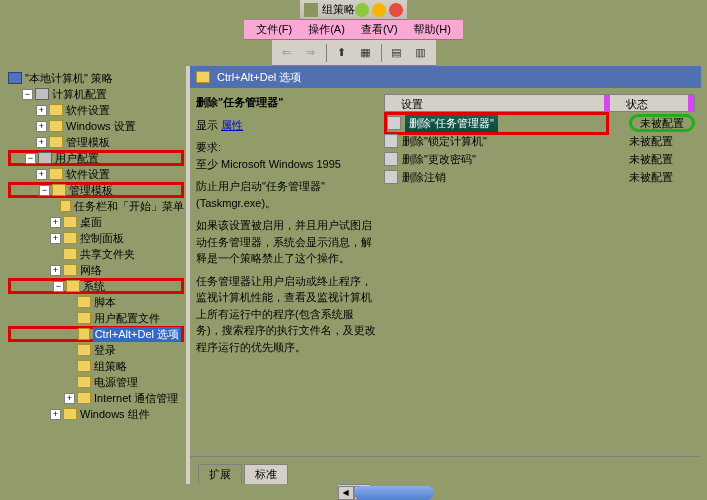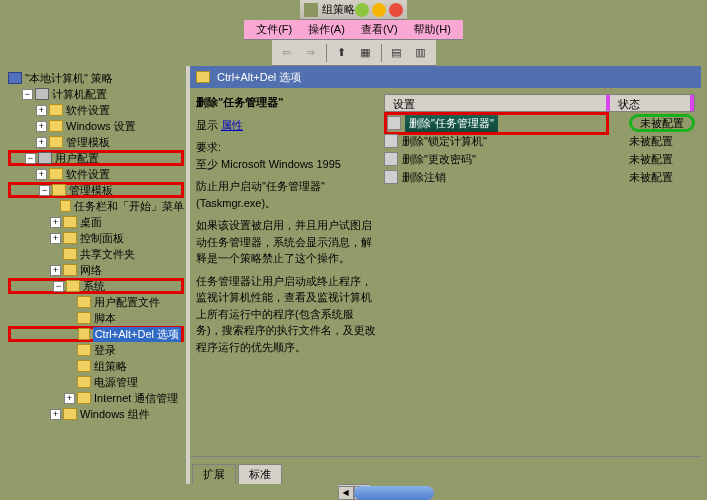--- a/index.html
+++ b/index.html
@@ -40,29 +40,29 @@
 .content-panel { flex: 1; display: flex; flex-direction: column; background: #929c6b; overflow: hidden; }
 .content-header { height: 22px; background: #5070b0; color: #fff; display: flex; align-items: center; padding: 0 6px; gap: 4px; }
 .content-body { flex: 1; display: flex; padding: 6px; gap: 8px; overflow: hidden; }
 .desc-panel { width: 180px; color: #000; font-size: 10px; line-height: 1.5; }
 .desc-title { font-weight: bold; margin-bottom: 6px; }
 .desc-label { margin-top: 6px; }
 .desc-link { color: #0000cc; text-decoration: underline; cursor: pointer; }
 .desc-text { margin-top: 6px; }
 .list-panel { flex: 1; }
 .list-columns { display: flex; height: 18px; background: #d4d0c8; border: 1px solid #808080; }
-.list-col { padding: 2px 8px; border-right: 4px solid #d946ef; }
+.list-col { padding: 2px 16px; border-right: 6px solid #d946ef; }
 .list-rows { margin-top: 2px; }
 .list-row { display: flex; align-items: center; height: 18px; }
 .list-row-icon { width: 14px; height: 14px; background: #d0d0d0; border: 1px solid #808080; margin-right: 4px; display: inline-block; }
 .list-cell-name { width: 225px; display: flex; align-items: center; }
 .list-cell-state { padding-left: 20px; }
 .row-selected .list-cell-name-inner { background: linear-gradient(#1a6050, #0d4a3c); color: #fff; padding: 1px 4px; }
 .highlight-green { border: 3px solid #1bb01b; border-radius: 16px; padding: 0 8px; }
-.tabs { height: 28px; display: flex; align-items: flex-end; padding-left: 2px; background: #929c6b; border-top: 1px solid #808080; }
+.tabs { height: 28px; display: flex; align-items: flex-end; padding-left: 8px; background: #929c6b; border-top: 1px solid #808080; }
 .tab { padding: 2px 10px; background: #d4d0c8; border: 1px solid #808080; border-bottom: none; margin-right: 2px; cursor: pointer; font-size: 11px; }
 .tab-active { background: #929c6b; border-bottom: 1px solid #929c6b; position: relative; top: 1px; }
 .scrollbar-h { height: 16px; background: #d4d0c8; display: flex; align-items: center; border-top: 1px solid #808080; }
 .sb-btn { width: 16px; height: 14px; background: #d4d0c8; border: 1px solid #808080; display: flex; align-items: center; justify-content: center; font-size: 8px; cursor: pointer; }
 .sb-track { flex: 1; height: 14px; background: #e8e4dc; position: relative; }
 .sb-thumb { position: absolute; left: 0; width: 80px; height: 14px; background: linear-gradient(#8ab0e8, #5080d0); border-radius: 7px; cursor: pointer; }
 </style>
 </head>
 <body>
 
@@ -163,26 +163,26 @@
             <span class="tree-label">网络</span>
           </div>
         <div class="tree-node indent-3 highlight-red">
             <span class="tree-toggle">−</span>
             <span class="tree-icon folder-icon"></span>
             <span class="tree-label">系统</span>
           </div>
         <div class="tree-node indent-4">
             <span class="tree-spacer"></span>
             <span class="tree-icon folder-icon"></span>
+            <span class="tree-label">脚本</span>
+          </div>
+        <div class="tree-node indent-4">
+            <span class="tree-spacer"></span>
+            <span class="tree-icon folder-icon"></span>
             <span class="tree-label">用户配置文件</span>
-          </div>
-        <div class="tree-node indent-4">
-            <span class="tree-spacer"></span>
-            <span class="tree-icon folder-icon"></span>
-            <span class="tree-label">脚本</span>
           </div>
         <div class="tree-node indent-4 highlight-red">
             <span class="tree-spacer"></span>
             <span class="tree-icon folder-icon"></span>
             <span class="tree-label tree-selected">Ctrl+Alt+Del 选项</span>
           </div>
         <div class="tree-node indent-4">
             <span class="tree-spacer"></span>
             <span class="tree-icon folder-icon"></span>
             <span class="tree-label">登录</span>

